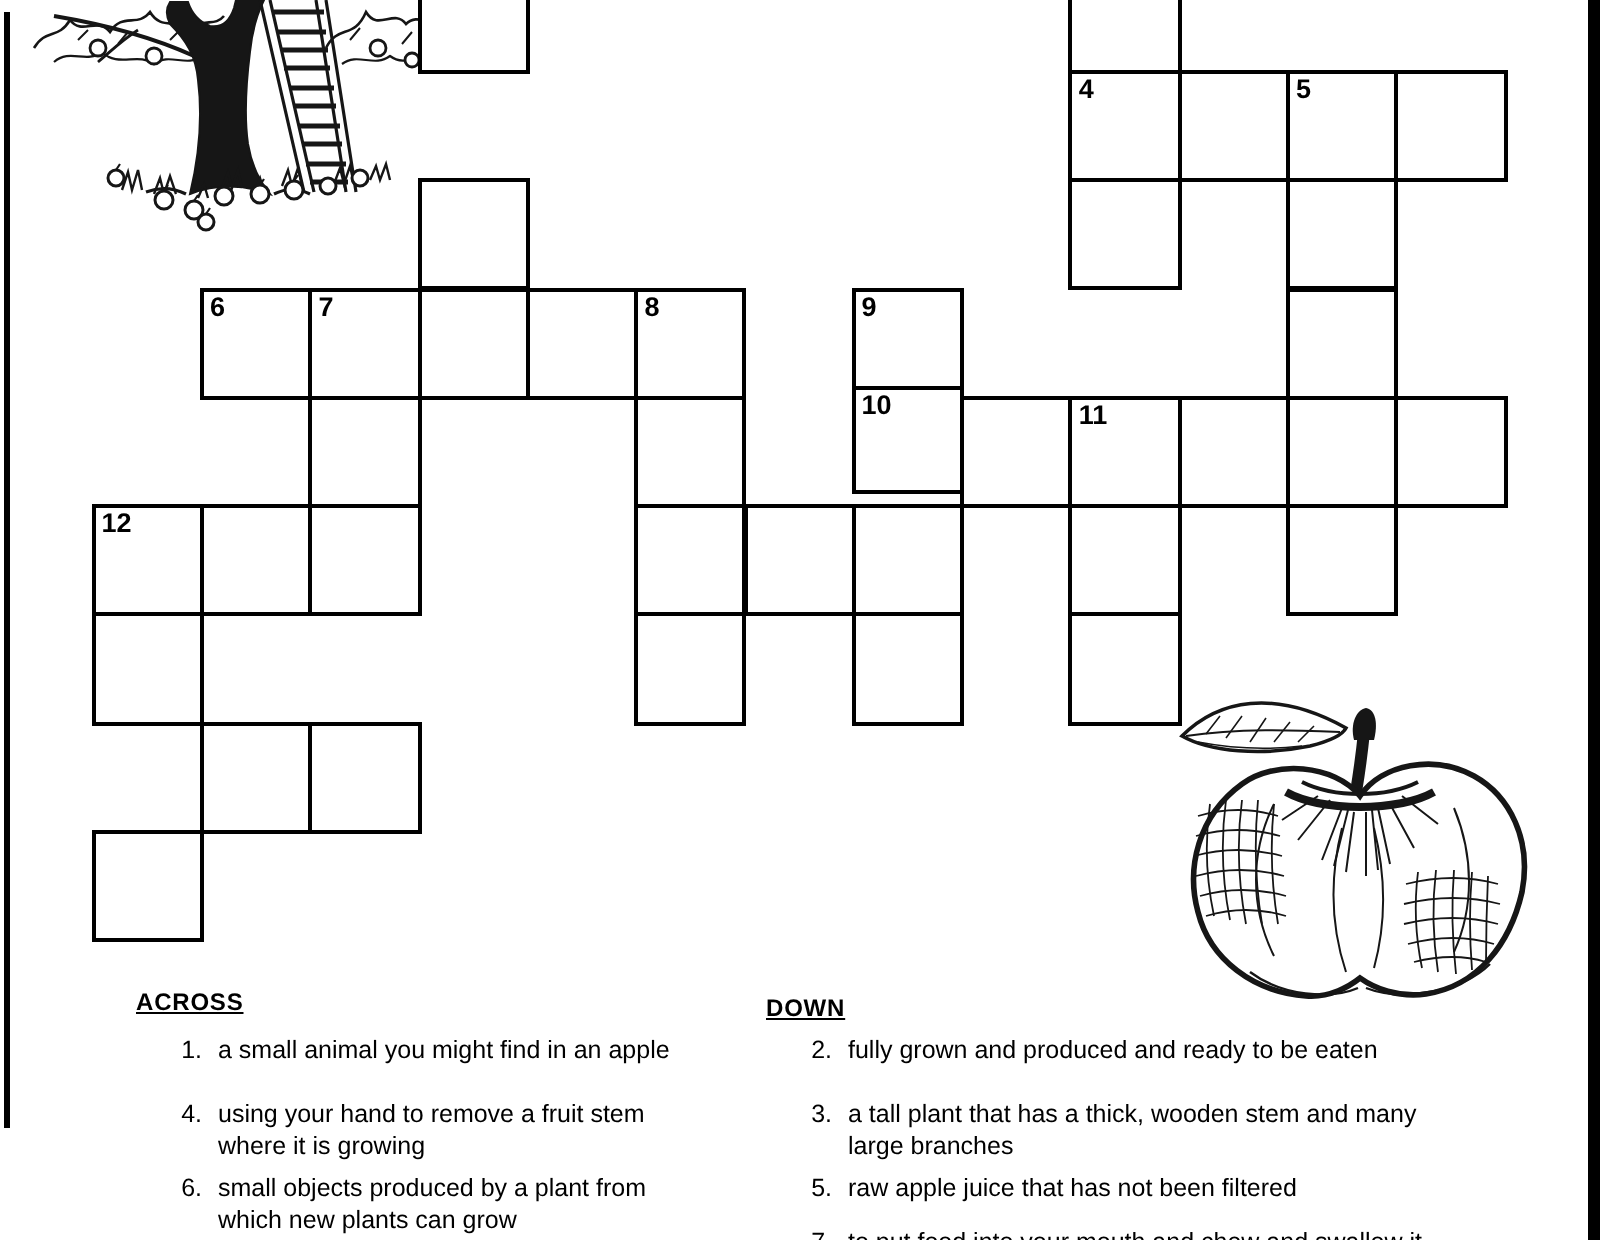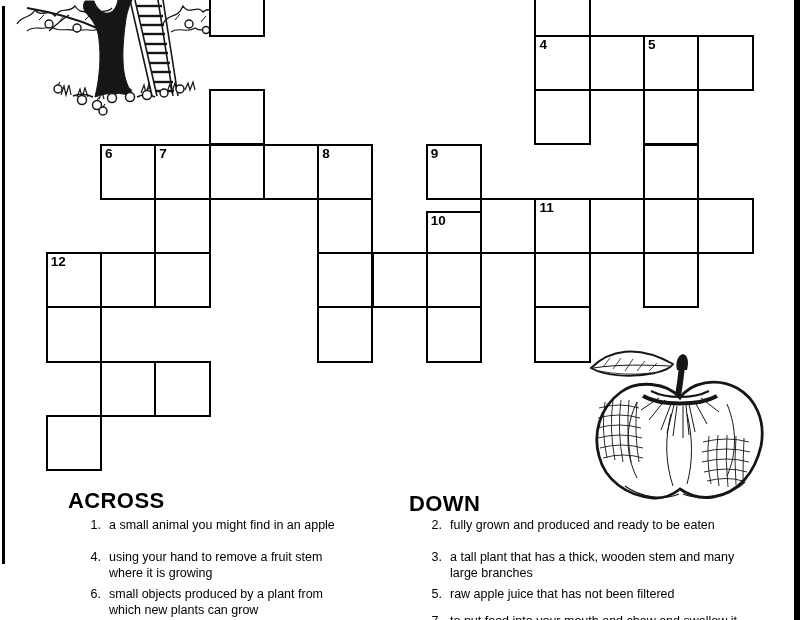--- a/index.html
+++ b/index.html
@@ -12,22 +12,22 @@
   #grid{position:absolute;left:0;top:0;width:800px;height:620px}
   .cell{position:absolute;background:#fff;border:2px solid #000;box-sizing:border-box}
   .cellnum{position:absolute;top:0;left:3px;font-weight:bold;font-size:13.5px;line-height:15px}
 
   .illus{position:absolute}
   #tree-illus{left:15px;top:0;width:220px;height:128px}
   #apple-illus{left:585px;top:338px;width:192px;height:164px}
 
   .clue-col{position:absolute}
   #across-col{left:68px;top:492px;width:300px}
-  #down-col{left:409px;top:495px;width:360px}
-  .clue-heading{font-size:22px;font-weight:bold;letter-spacing:.4px;line-height:18px}
+  #down-col{left:383px;top:495px;width:360px}
+  .clue-heading{font-size:12px;font-weight:bold;text-decoration:underline;letter-spacing:.4px;line-height:18px}
   .clue-items{position:relative}
   .clue-item{position:absolute;left:18px;font-size:12.5px;line-height:15.5px;white-space:nowrap}
   .clue-num{display:inline-block;width:15px;text-align:right;vertical-align:top;margin-right:8px}
   .clue-text{display:inline-block;white-space:pre-line;vertical-align:top}
   #across-col .clue-text{width:252px}
   #down-col .clue-text{width:332px}
   #across-items .clue-item:nth-of-type(1){top:8px}
   #across-items .clue-item:nth-of-type(2){top:40px}
   #across-items .clue-item:nth-of-type(3){top:77px}
   #down-items .clue-item:nth-of-type(1){top:5px}
@@ -124,21 +124,21 @@
     <div class="cell" style="left: 262.9px; top: 143.5px; width: 56.3px; height: 56.3px;"></div>
     <div class="cell" style="left: 317.2px; top: 143.5px; width: 56.3px; height: 56.3px;">
       <span class="cellnum">8</span>
     </div>
     <div class="cell" style="left: 425.8px; top: 143.5px; width: 56.3px; height: 56.3px;">
       <span class="cellnum">9</span>
     </div>
     <div class="cell" style="left: 643px; top: 143.5px; width: 56.3px; height: 56.3px;"></div>
     <div class="cell" style="left: 154.3px; top: 197.8px; width: 56.3px; height: 56.3px;"></div>
     <div class="cell" style="left: 317.2px; top: 197.8px; width: 56.3px; height: 56.3px;"></div>
-    <div class="cell" style="left: 425.8px; top: 211px; width: 56.3px; height: 54px; padding-left: 46px;">
+    <div class="cell" style="left: 425.8px; top: 193px; width: 56.3px; height: 54px; padding-left: 46px;">
       <span class="cellnum">10</span>
     </div>
     <div class="cell" style="left: 480.1px; top: 197.8px; width: 56.3px; height: 56.3px;"></div>
     <div class="cell" style="left: 534.4px; top: 197.8px; width: 56.3px; height: 56.3px;">
       <span class="cellnum">11</span>
     </div>
     <div class="cell" style="left: 588.7px; top: 197.8px; width: 56.3px; height: 56.3px;"></div>
     <div class="cell" style="left: 643px; top: 197.8px; width: 56.3px; height: 56.3px;"></div>
     <div class="cell" style="left: 697.3px; top: 197.8px; width: 56.3px; height: 56.3px;"></div>
     <div class="cell" style="left: 45.7px; top: 252.1px; width: 56.3px; height: 74px;">

